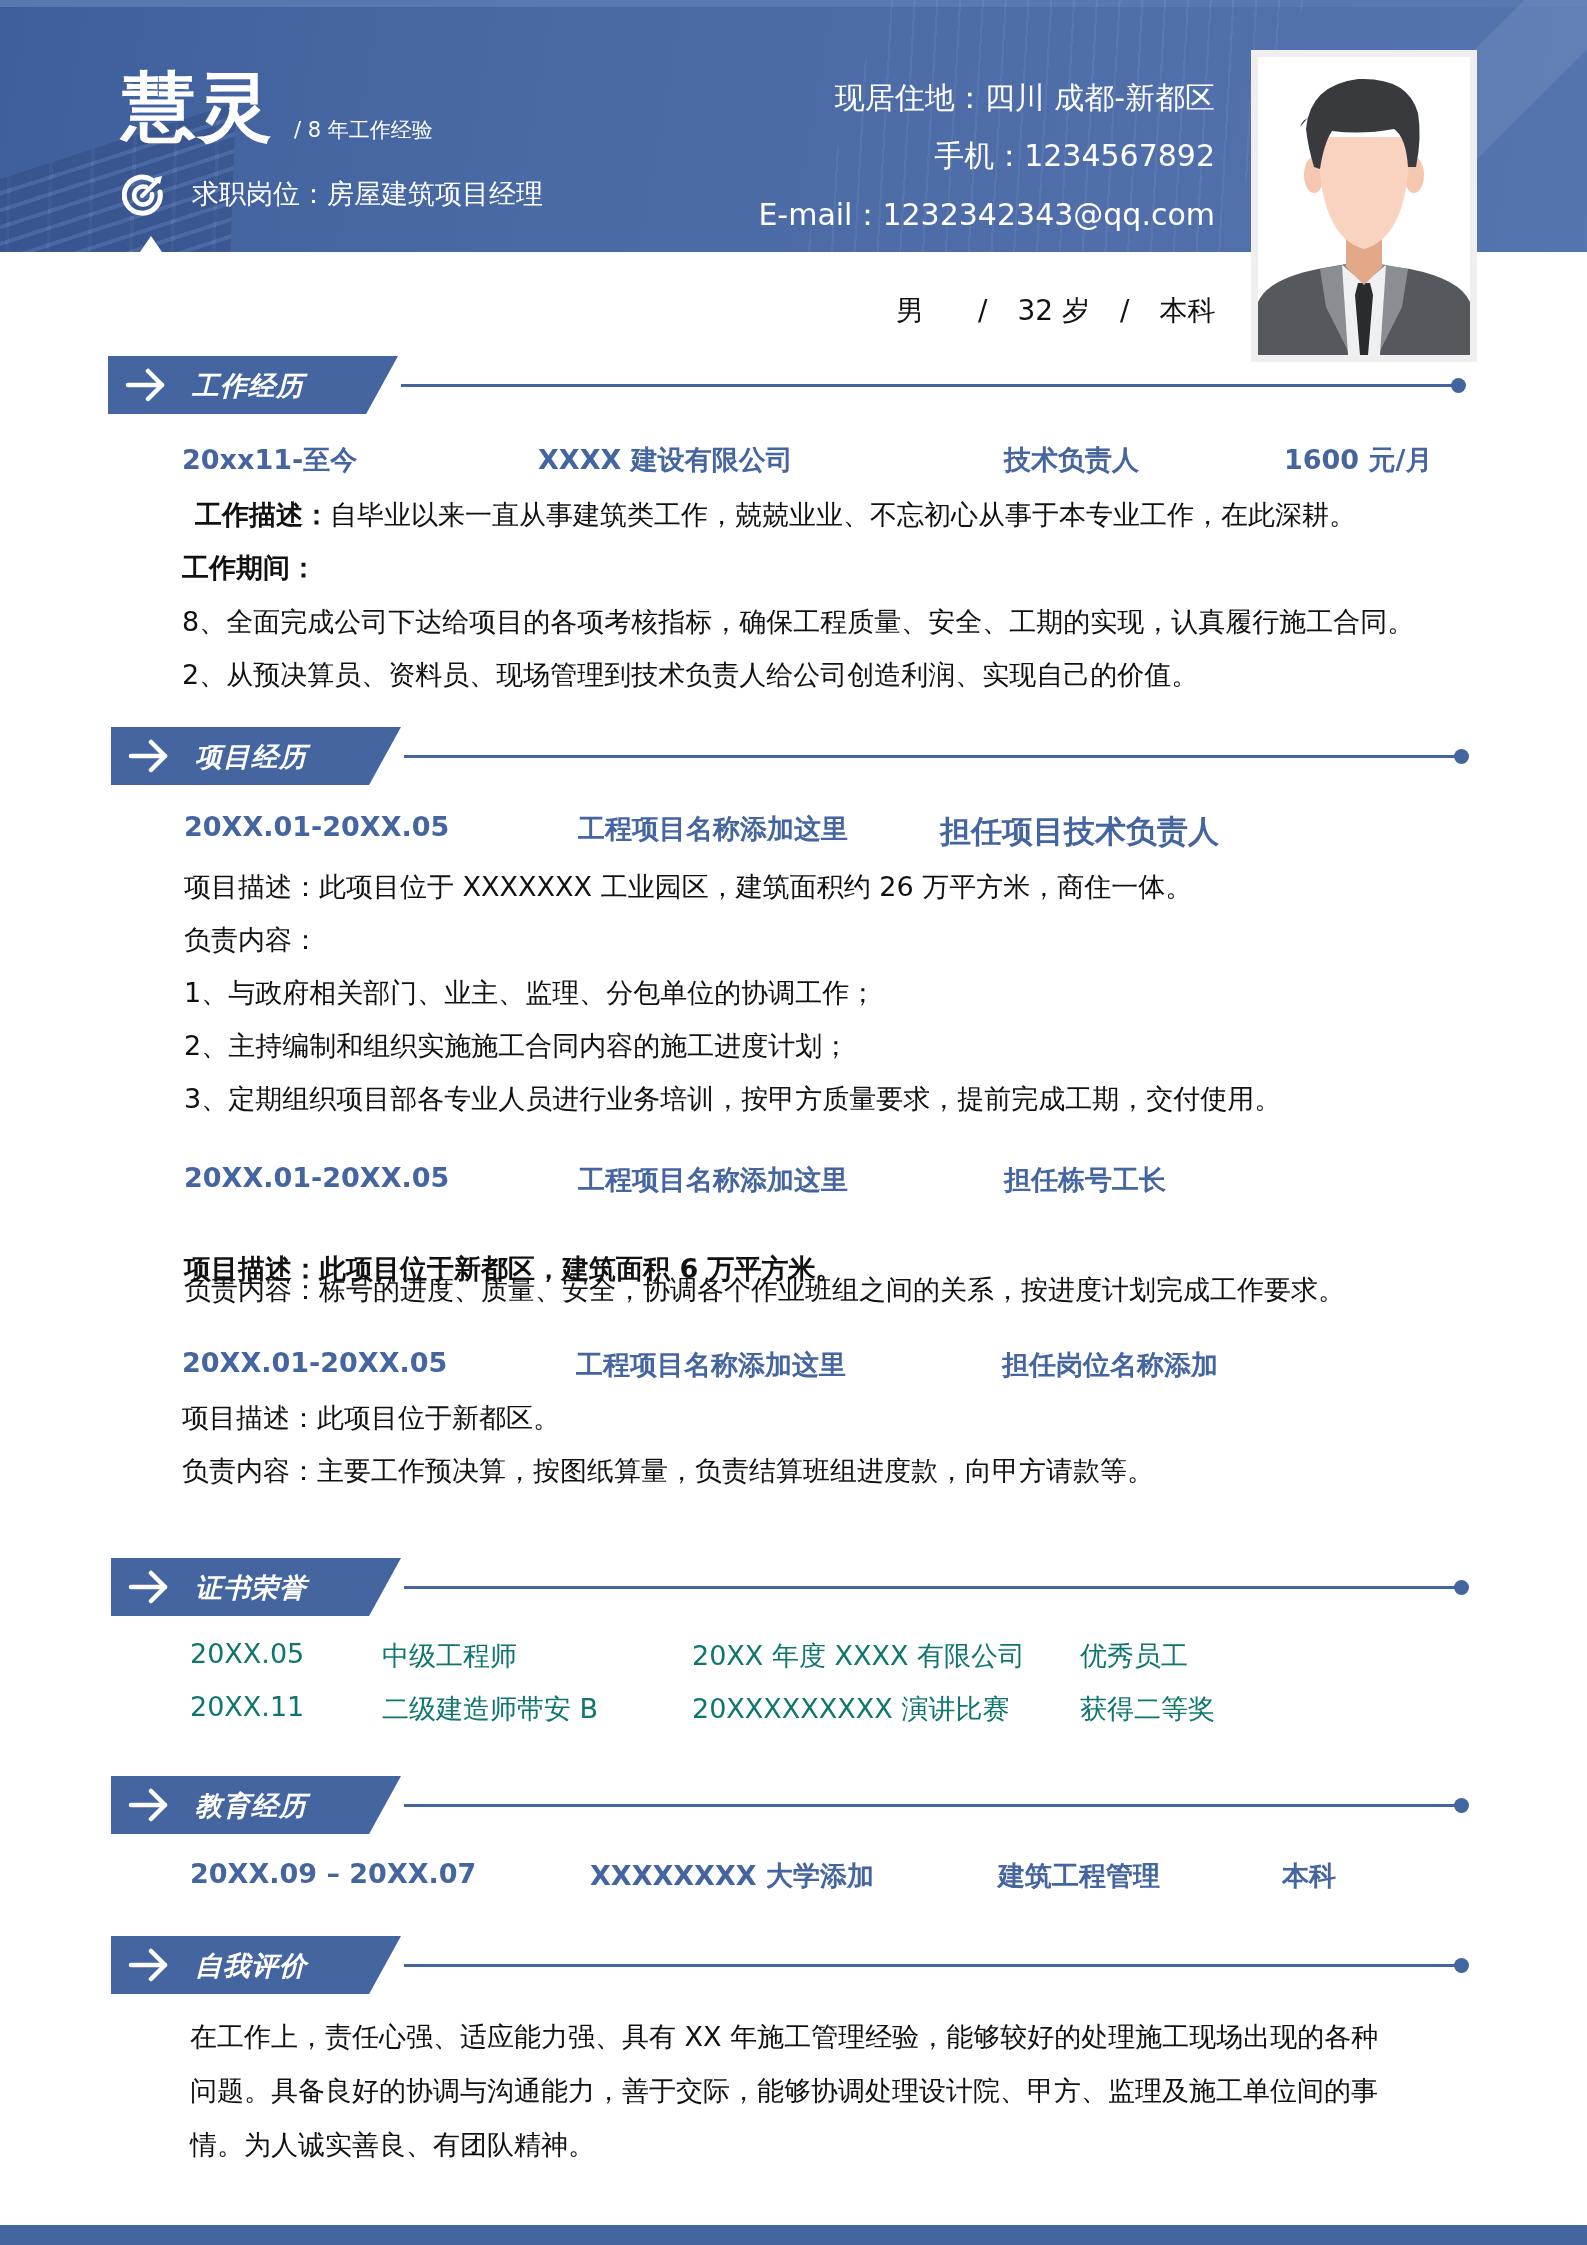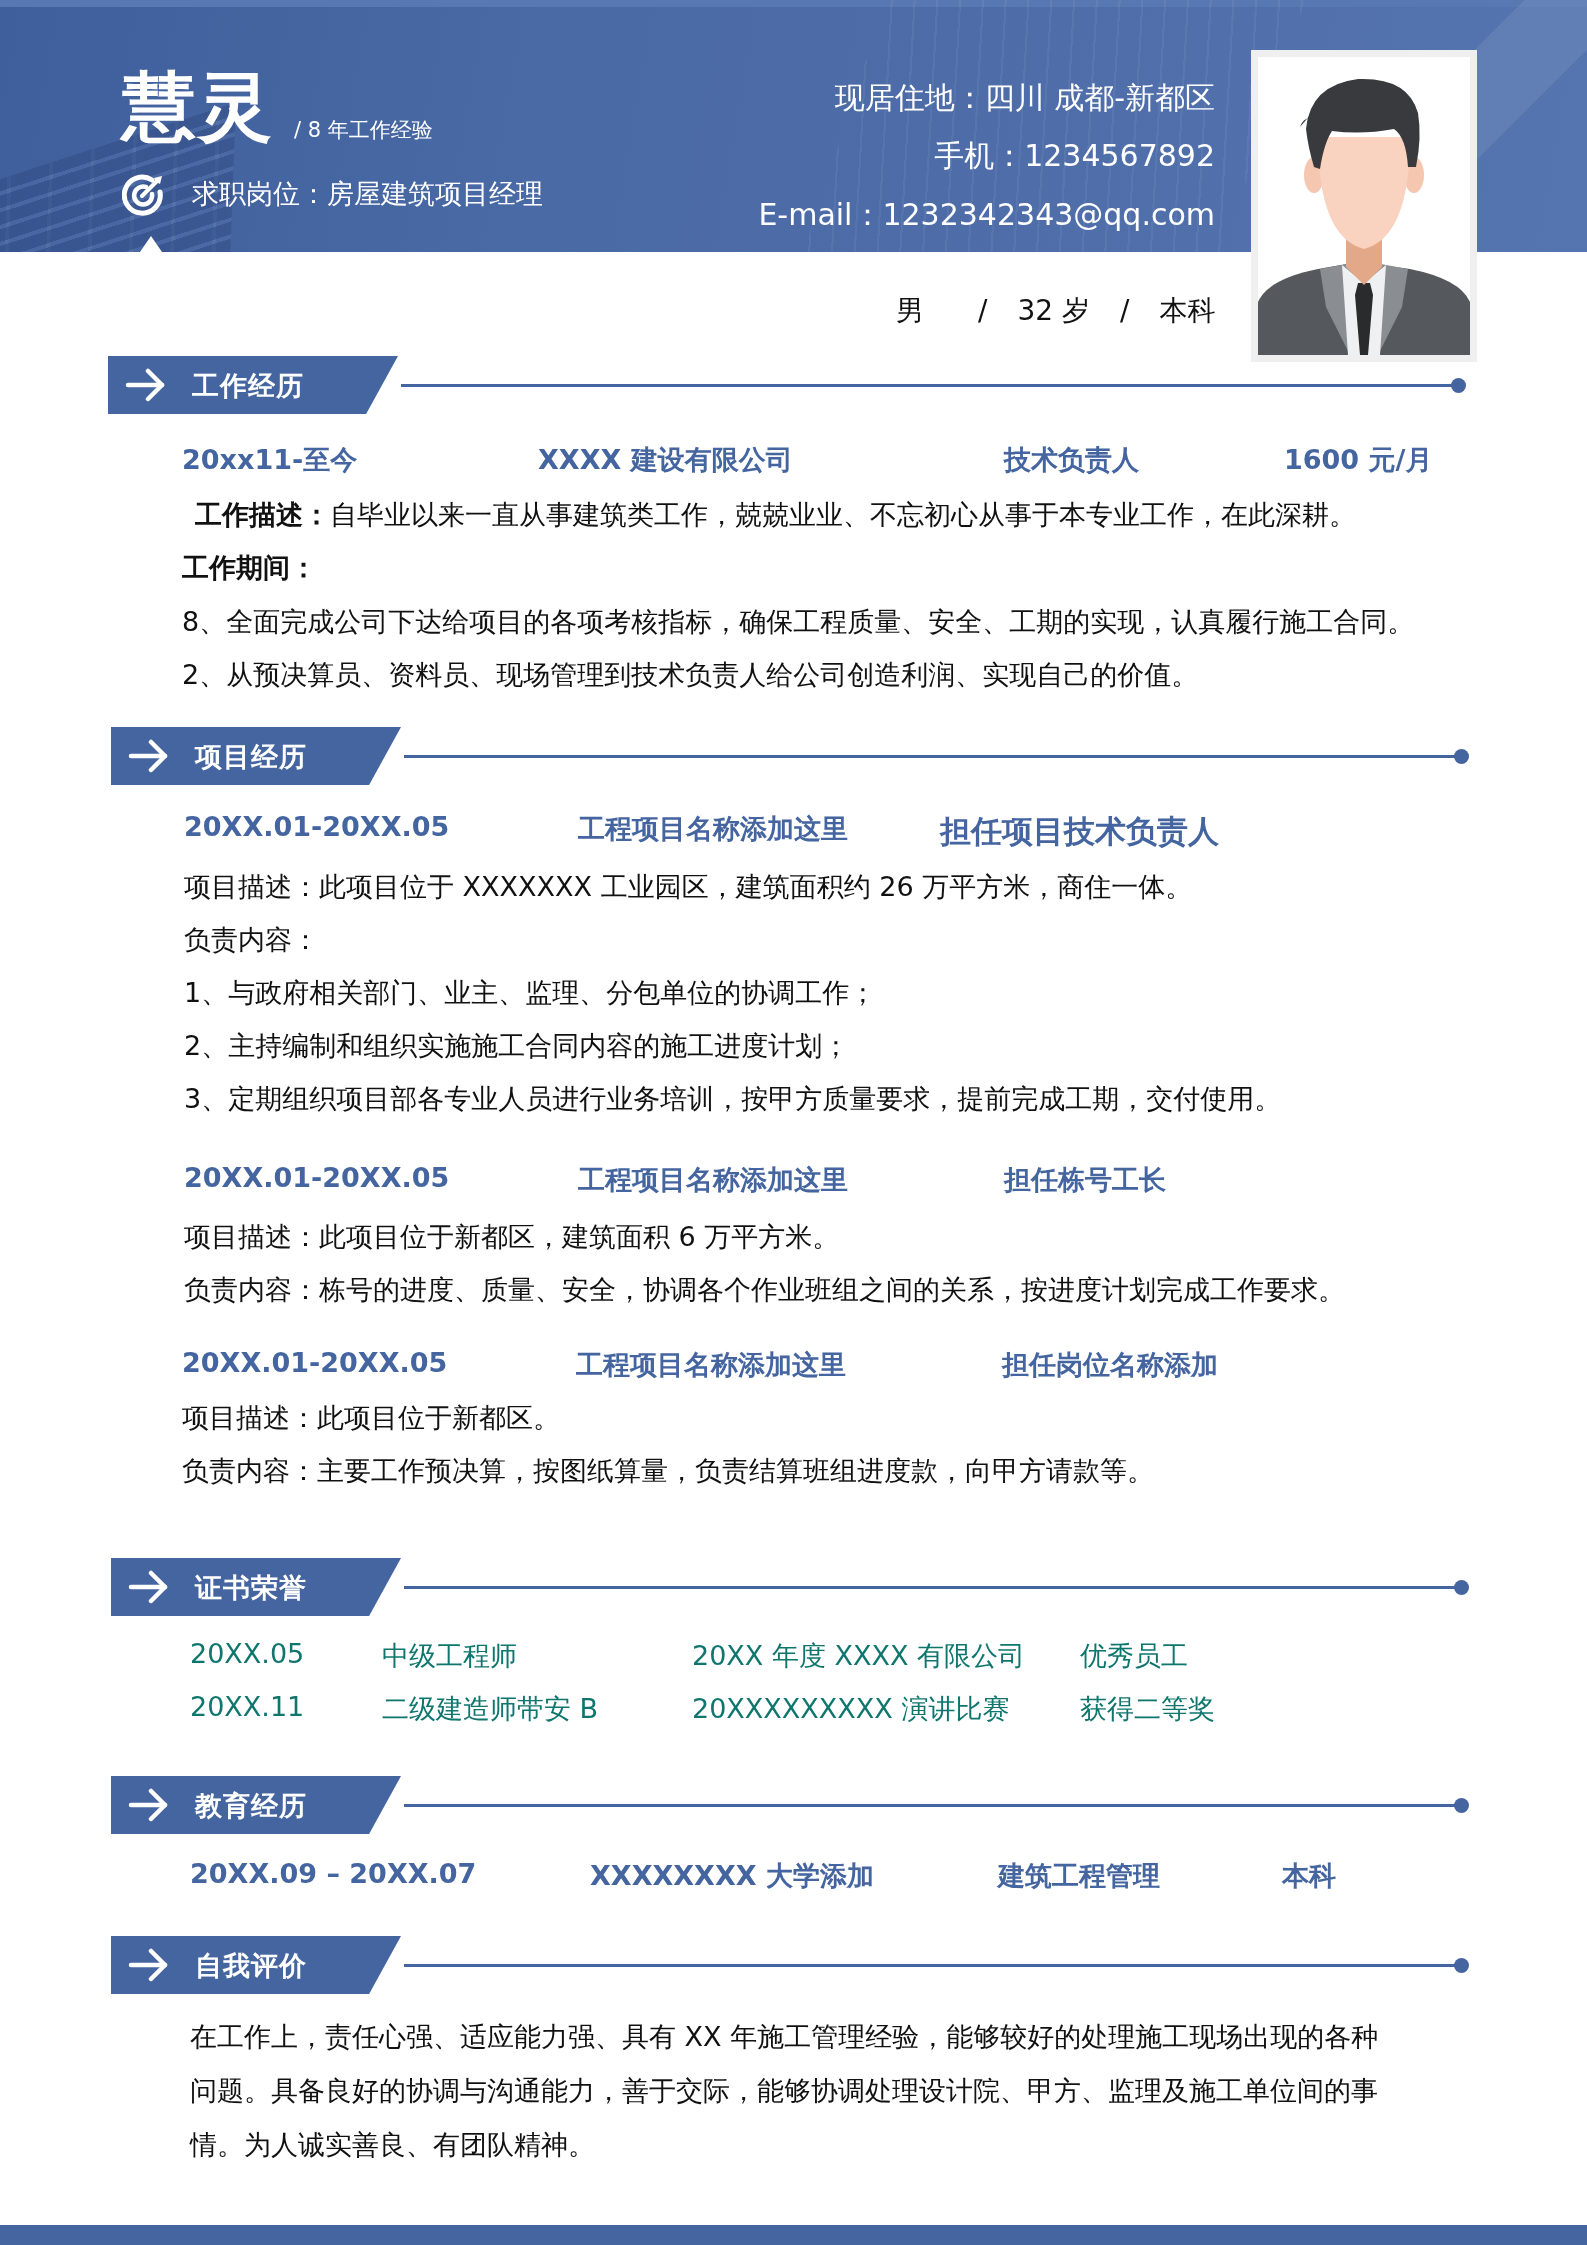--- a/index.html
+++ b/index.html
@@ -59,21 +59,21 @@
   }
   .photo .inner { width: 100%; height: 100%; background: #ffffff; overflow: hidden; position: relative; }
 
   .basic {
     position: absolute; left: 896px; top: 292px; font-size: 28px; color: #111; white-space: nowrap;
   }
   .basic span { display: inline-block; }
   .basic .sep { margin: 0 30px; }
 
   
-  .sec { position: absolute; left: 108px; width: 1366px; height: 58px; }
+  .sec { position: absolute; left: 108px; width: 1366px; height: 58px; font-style: italic; }
   .sec .tab {
     position: absolute; left: 0; top: 0; width: 290px; height: 58px; background: #44659f;
     clip-path: polygon(0 0, 100% 0, 89% 100%, 0 100%);
   }
   .sec .arrow { position: absolute; left: 16px; top: 12px; width: 44px; height: 34px; }
   .sec .title { position: absolute; left: 84px; top: 12px; font-size: 27px; font-weight: bold; color: #ffffff; letter-spacing: 1px; }
   .sec .line { position: absolute; left: 293px; top: 28px; width: 1054px; height: 3px; background: #44659f; }
   .sec .dot { position: absolute; left: 1343px; top: 22px; width: 15px; height: 15px; border-radius: 50%; background: #44659f; }
 
   .blue { color: #44659f; font-weight: bold; }
@@ -180,21 +180,21 @@
 <div class="row blue" style="left:940px; top:811px; font-size:31px;">担任项目技术负责人</div>
 <div class="txt" style="left:184px; top:869px;">项目描述：此项目位于 XXXXXXX 工业园区，建筑面积约  26  万平方米，商住一体。</div>
 <div class="txt" style="left:184px; top:922px;">负责内容：</div>
 <div class="txt" style="left:184px; top:975px;">1、与政府相关部门、业主、监理、分包单位的协调工作；</div>
 <div class="txt" style="left:184px; top:1028px;">2、主持编制和组织实施施工合同内容的施工进度计划；</div>
 <div class="txt" style="left:184px; top:1081px;">3、定期组织项目部各专业人员进行业务培训，按甲方质量要求，提前完成工期，交付使用。</div>
 
 <div class="row blue" style="left:184px; top:1162px; font-size:27px;">20XX.01-20XX.05</div>
 <div class="row blue" style="left:578px; top:1162px; font-size:27px;">工程项目名称添加这里</div>
 <div class="row blue" style="left:1004px; top:1162px; font-size:27px;">担任栋号工长</div>
-<div class="txt" style="left:184px; top:1219px;">项目描述：此项目位于新都区，建筑面积  6  万平方米。</div>
+<div class="txt" style="left:184px; top:1251px;font-weight:bold;">项目描述：此项目位于新都区，建筑面积  6  万平方米。</div>
 <div class="txt" style="left:184px; top:1272px;">负责内容：栋号的进度、质量、安全，协调各个作业班组之间的关系，按进度计划完成工作要求。</div>
 
 <div class="row blue" style="left:182px; top:1347px; font-size:27px;">20XX.01-20XX.05</div>
 <div class="row blue" style="left:576px; top:1347px; font-size:27px;">工程项目名称添加这里</div>
 <div class="row blue" style="left:1002px; top:1347px; font-size:27px;">担任岗位名称添加</div>
 <div class="txt" style="left:182px; top:1400px;">项目描述：此项目位于新都区。</div>
 <div class="txt" style="left:182px; top:1453px;">负责内容：主要工作预决算，按图纸算量，负责结算班组进度款，向甲方请款等。</div>
 
 <div class="sec" style="top:1558px; left:111px;">
   <div class="tab"></div>

